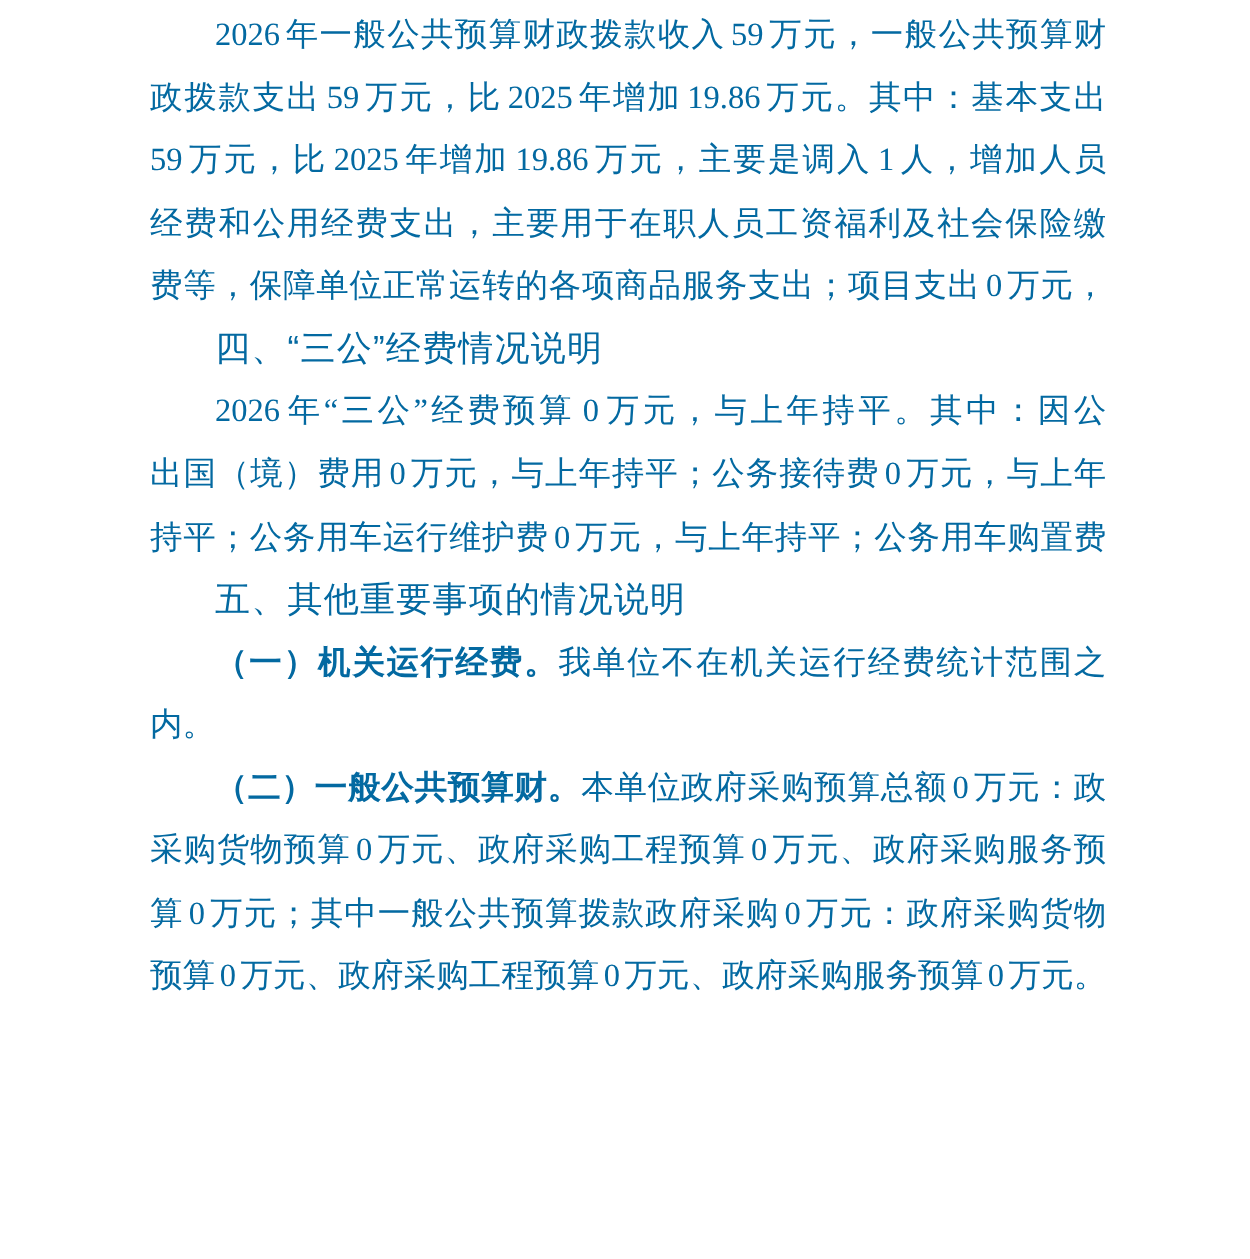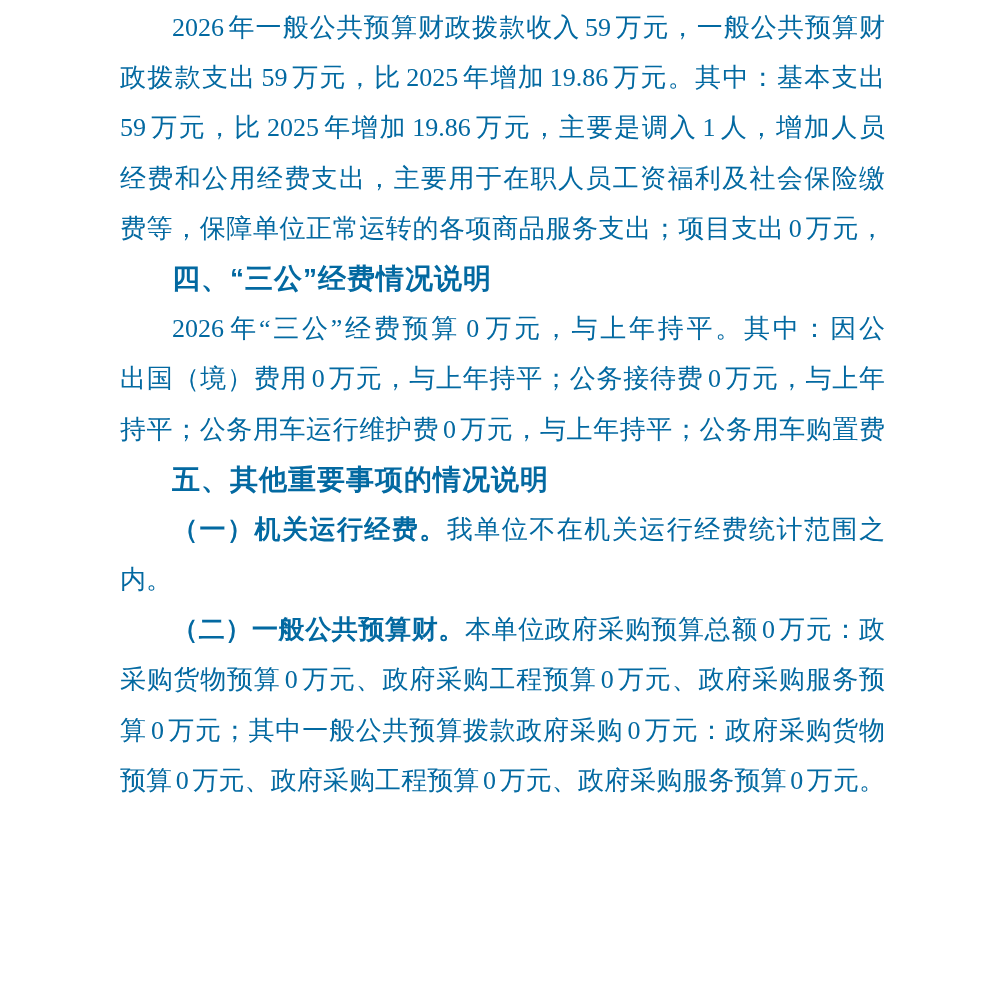--- a/index.html
+++ b/index.html
@@ -35,21 +35,21 @@
     white-space: normal;
     text-align: justify;
     text-align-last: justify;
     overflow: hidden;
   }
   .line.indent {
     padding-left: 52px;
   }
   .line.heading {
     font-family: "Liberation Sans", "DejaVu Sans", sans-serif;
-    font-weight: bold;
+    font-weight: normal;
     font-size: 28px;
     letter-spacing: 1px;
     text-align: left;
     text-align-last: left;
     white-space: nowrap;
   }
   .run-bold {
     font-weight: bold;
   }
 </style>

